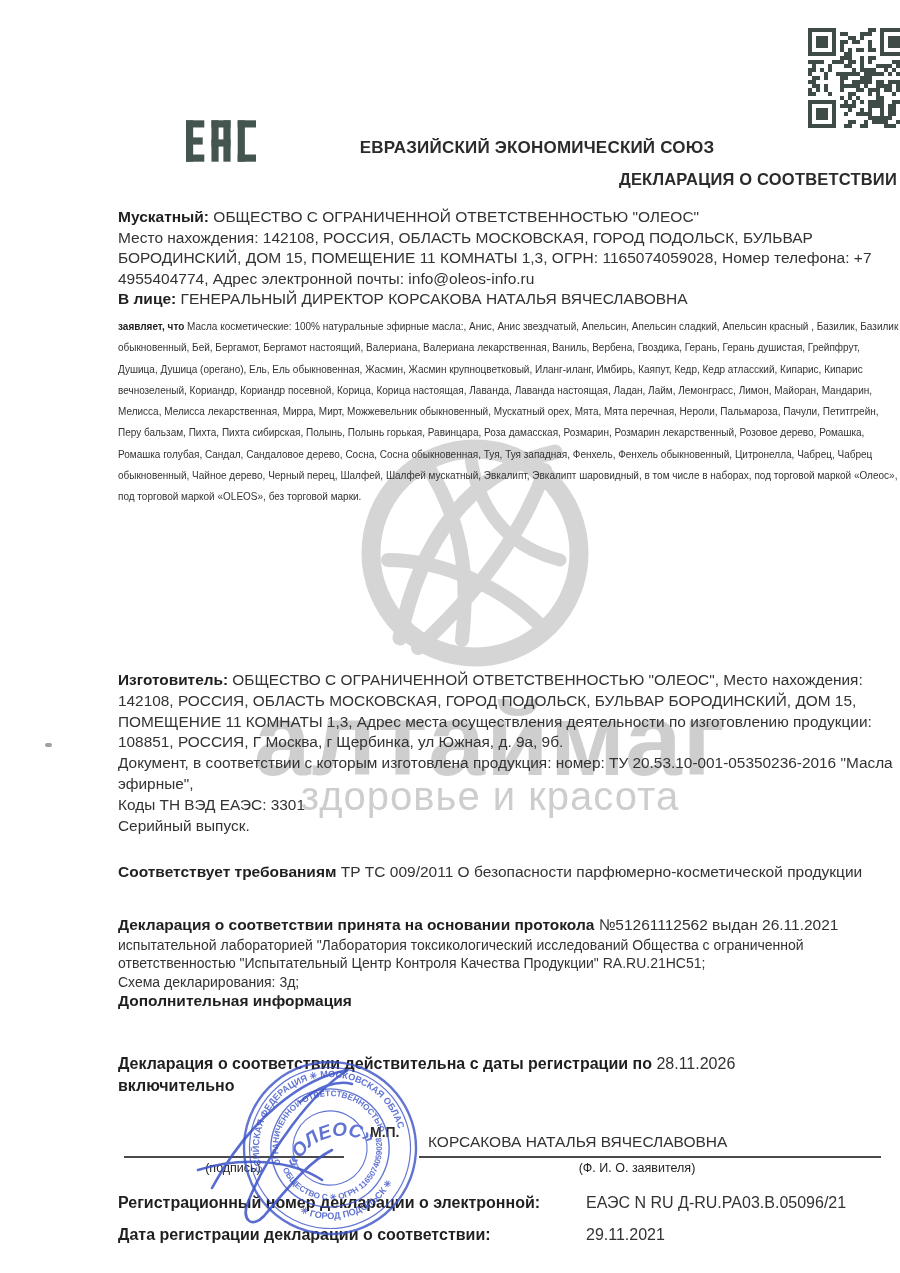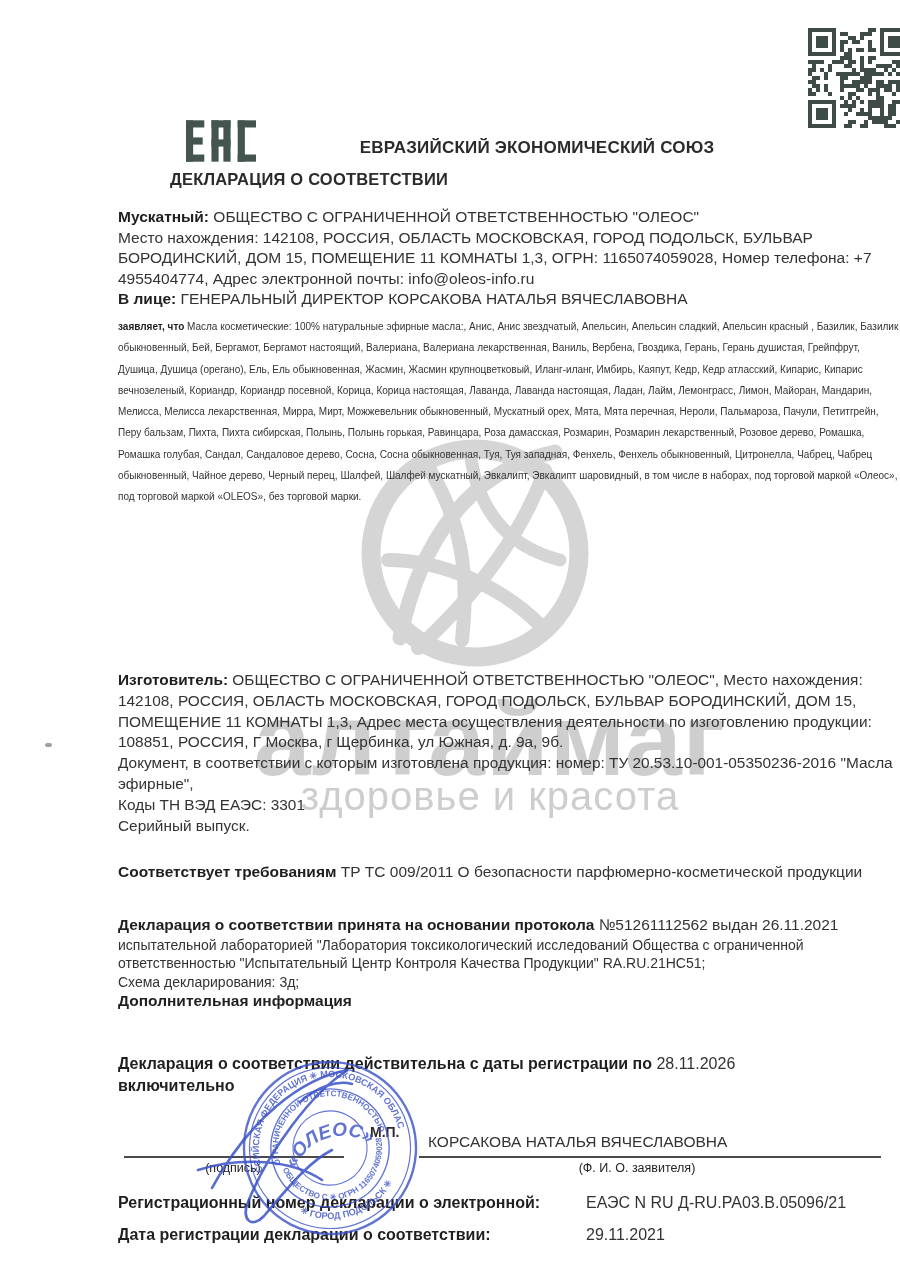--- a/index.html
+++ b/index.html
@@ -10,21 +10,21 @@
   }
   .layer-watermark{position:absolute;inset:0;z-index:1;}
   .layer-text{position:absolute;inset:0;z-index:2;margin-left:40px;}
   .layer-ink{position:absolute;inset:0;z-index:3;pointer-events:none;}
 
   
   .eac-logo{position:absolute;left:146px;top:113px;}
   .qr{position:absolute;left:768px;top:28px;}
   .title-union{position:absolute;left:137px;top:138px;width:720px;text-align:center;
     font-size:17px;font-weight:bold;color:#2b2b2b;letter-spacing:.2px;}
-  .title-doc{position:absolute;left:130px;top:170px;width:720px;text-align:left;
+  .title-doc{position:absolute;left:137px;top:170px;width:720px;text-align:right;
     font-size:16.5px;font-weight:bold;color:#2b2b2b;letter-spacing:.2px;}
 
   
   .blk{position:absolute;left:78px;width:784px;}
   .b-label{font-weight:bold;color:#1f1f1f;}
   .applicant{top:207px;font-size:15.5px;line-height:20.6px;}
   .declares{top:316px;font-size:10px;line-height:21.3px;}
   .manufacturer{top:670px;font-size:15.4px;line-height:20.8px;}
   .compliance{top:861px;font-size:15.5px;line-height:21.5px;}
   .basis{top:915px;font-size:15.5px;line-height:20.5px;}

